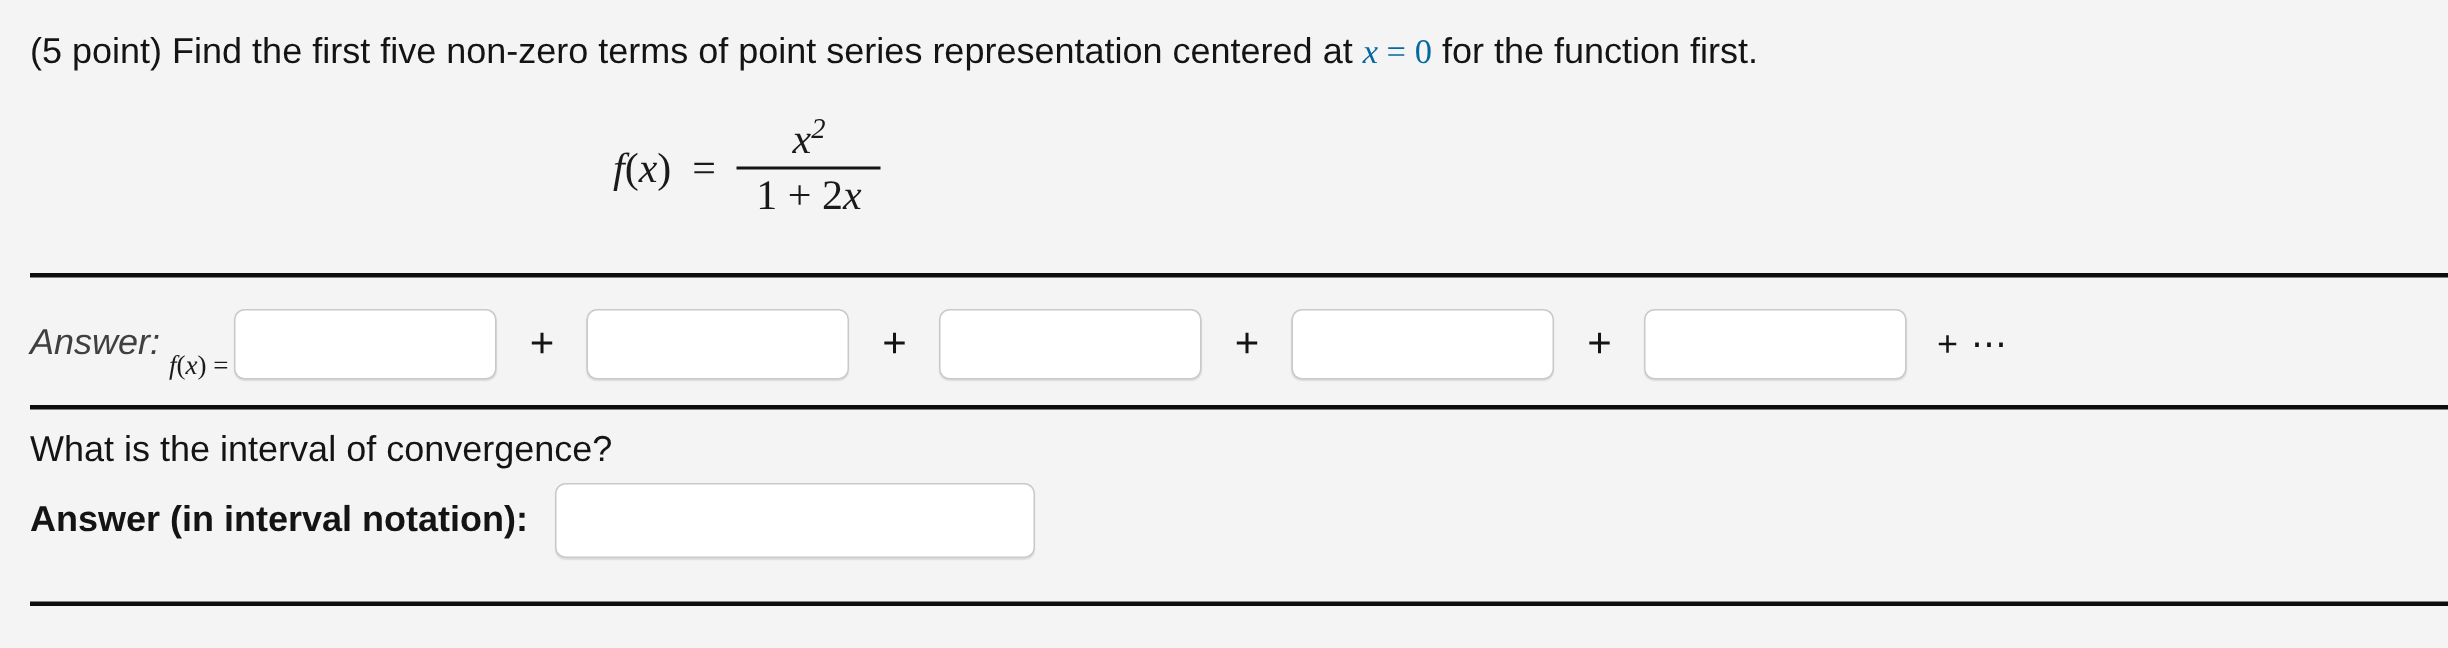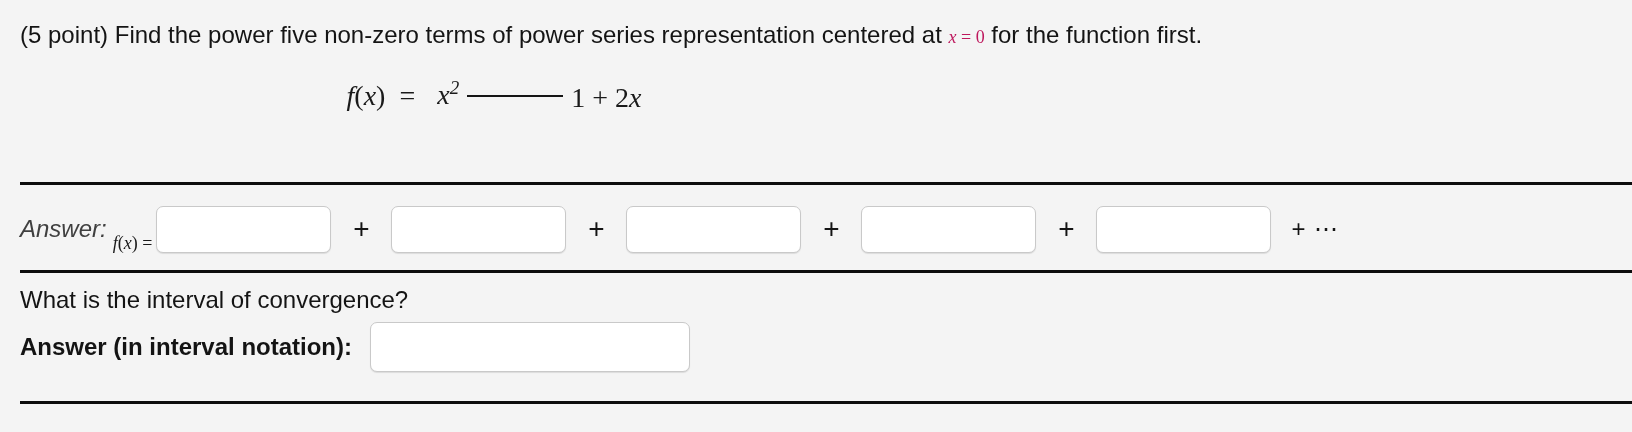--- a/index.html
+++ b/index.html
@@ -37,23 +37,23 @@
     left: 20px;
     top: 22px;
     display: flex;
     align-items: baseline;
     gap: 0;
   }
   .statement .seg { white-space: pre; }
 
   .inline-math {
     font-family: "Liberation Serif", "DejaVu Serif", serif;
-    font-size: 18px;
-    white-space: pre;
-    color: #be185d;
+    font-size: 23px;
+    white-space: pre;
+    color: #0369a1;
   }
   .inline-math .var { font-style: italic; }
   .inline-math .num { font-style: normal; }
   .inline-math .rel { font-style: normal; }
 
   
   .display-eq {
     position: absolute;
     left: 0;
     top: 80px;
@@ -75,21 +75,21 @@
   .fx-label .var { font-style: italic; }
   .eq-rel {
     font-family: "Liberation Serif", "DejaVu Serif", serif;
     font-size: 28px;
     font-style: normal;
     padding: 0 4px;
   }
 
   .frac {
     display: inline-flex;
-    flex-direction: row;
+    flex-direction: column;
     align-items: center;
     vertical-align: middle;
     font-family: "Liberation Serif", "DejaVu Serif", serif;
     font-size: 28px;
     line-height: 1.0;
   }
   .frac .num-part {
     padding: 0 8px 3px 8px;
     white-space: pre;
   }
@@ -215,21 +215,21 @@
     font-weight: bold;
   }
 </style>
 </head>
 <body>
 
 <div class="page">
 
   <div class="statement prose">
     <span class="seg">(5 point)</span>
-      <span class="seg"> Find the power five non-zero terms of power series representation centered at </span>
+      <span class="seg"> Find the first five non-zero terms of point series representation centered at </span>
       <span class="inline-math"><span class="var">x</span><span class="rel"> = </span><span class="num">0</span></span>
       <span class="seg"> for the function first.</span>
   </div>
 
   <div class="display-eq">
     <div class="eq-inner">
       <span class="fx-label"><span class="var">f</span><span>(</span><span class="var">x</span><span>)</span></span>
       <span class="eq-rel">=</span>
       <span class="frac">
         <span class="num-part"><span class="var">x</span><span class="sup">2</span></span>

